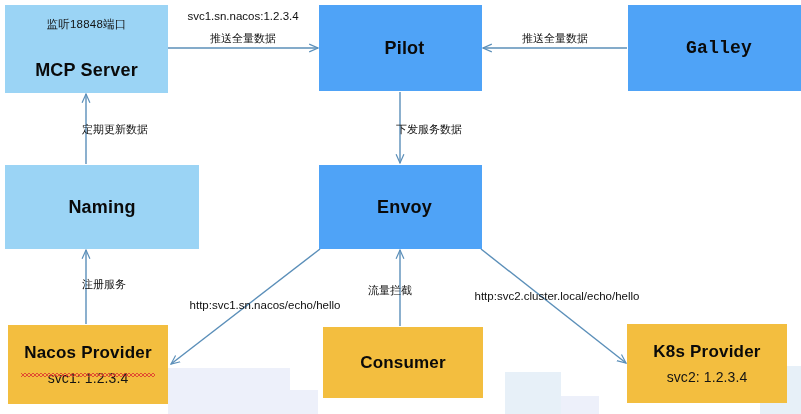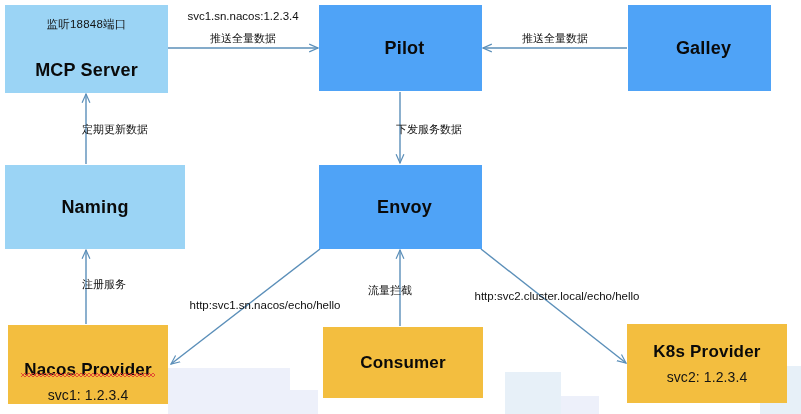--- a/index.html
+++ b/index.html
@@ -138,33 +138,33 @@
 
   <div class="node light" style="left:5px; top:5px; width:163px; height:88px;gap:24px;">
     <div class="cap">监听18848端口</div>
     <div class="title big">MCP Server</div>
   </div>
 
   <div class="node blue" style="left:319px; top:5px; width:163px; height:86px;">
     <div class="title big">Pilot</div>
   </div>
 
-  <div class="node blue" style="left:628px; top:5px; width:143px; height:86px;">
+  <div class="node blue" style="left:628px; top:5px; width:174px; height:86px;font-family:Liberation Mono, monospace;">
     <div class="title big">Galley</div>
   </div>
 
-  <div class="node light" style="left:5px; top:165px; width:180px; height:84px;">
+  <div class="node light" style="left:5px; top:165px; width:194px; height:84px;">
     <div class="title big">Naming</div>
   </div>
 
   <div class="node blue" style="left:319px; top:165px; width:163px; height:84px;">
     <div class="title big">Envoy</div>
   </div>
 
-  <div class="node amber" style="left:8px; top:325px; width:160px; height:79px;justify-content:flex-end;">
+  <div class="node amber" style="left:8px; top:325px; width:160px; height:79px;">
     <div class="title mid">Nacos Provider</div>
     <div class="sub">svc1: 1.2.3.4</div>
     <div class="squiggle"></div>
   </div>
 
   <div class="node amber" style="left:323px; top:327px; width:160px; height:71px;">
     <div class="title mid">Consumer</div>
   </div>
 
   <div class="node amber" style="left:627px; top:324px; width:160px; height:79px;">

